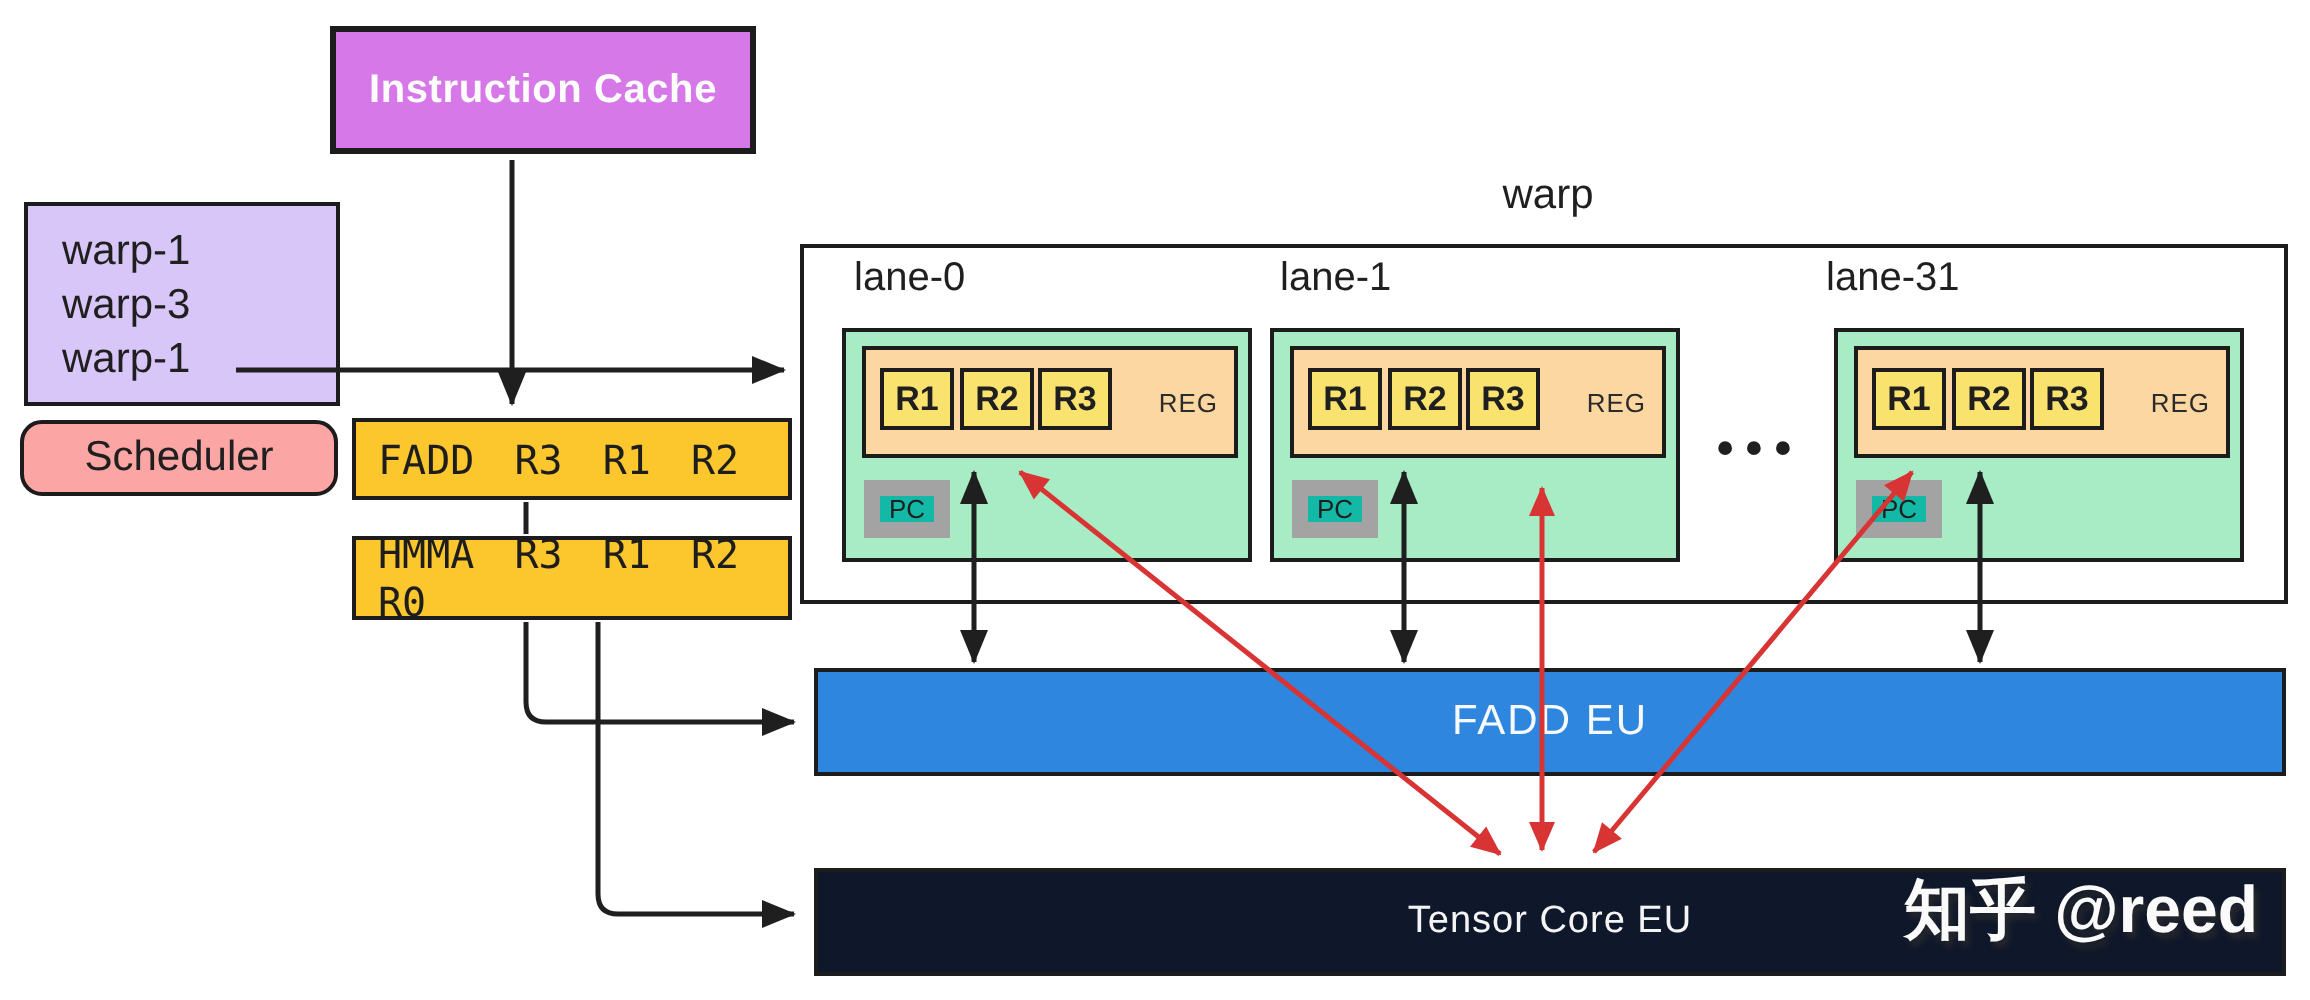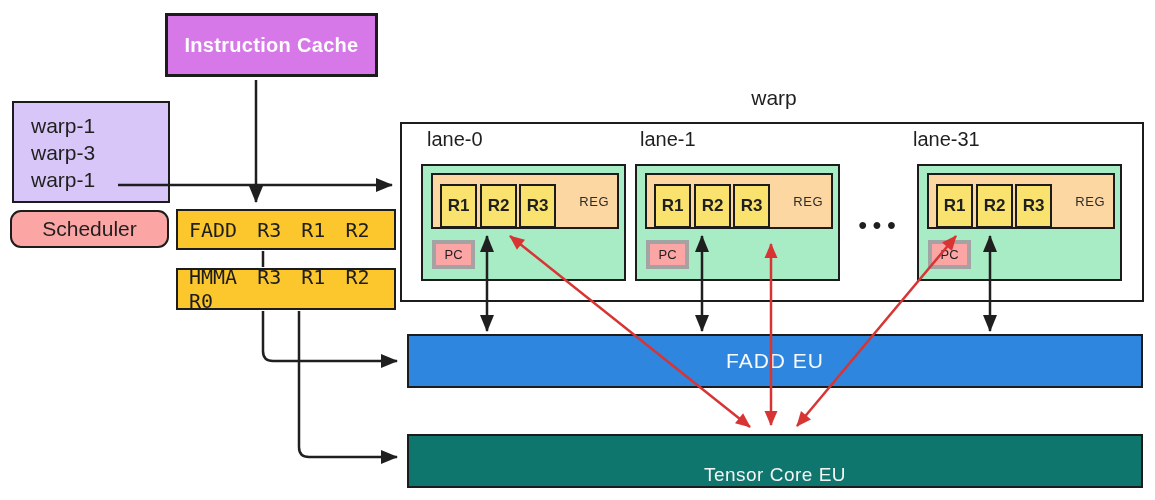--- a/index.html
+++ b/index.html
@@ -26,35 +26,35 @@
   .hmma{top:268px;height:42px;}
 
   
   .warp-box{left:400px;top:122px;width:744px;height:180px;background:#ffffff;}
   .warp-label{left:748px;top:86px;width:52px;font-size:21px;text-align:center;}
   .lane-label{position:absolute;top:128px;font-size:20px;font-weight:500;text-align:right;}
   .lane-box{position:absolute;top:164px;width:205px;height:117px;background:#a8ecc5;
             border:2px solid #1c1c1c;box-sizing:border-box;}
   .reg-file{position:absolute;left:8px;top:7px;width:188px;height:56px;background:#fcd7a2;
             border:2px solid #1c1c1c;box-sizing:border-box;}
-  .rbox{position:absolute;top:9px;width:37px;height:44px;background:#f9e26e;
+  .rbox{position:absolute;top:9px;width:37px;height:31px;background:#f9e26e;
         border:2px solid #1c1c1c;box-sizing:border-box;font-size:17px;font-weight:600;text-align:center;}
   .r1{left:7px}.r2{left:47px}.r3{left:86px}
   .reg-tag{position:absolute;right:8px;top:0;height:52px;display:flex;align-items:center;
            font-size:13px;color:#2b2b2b;letter-spacing:.5px;}
-  .pc-box{position:absolute;left:9px;top:74px;width:43px;height:29px;background:#fca5a5;
-          border:4px solid #a3a3a3;box-sizing:border-box;font-size:13px;text-align:right;}
+  .pc-box{position:absolute;left:9px;top:74px;width:43px;height:29px;background:#14b8a6;
+          border:8px solid #a3a3a3;box-sizing:border-box;font-size:13px;text-align:right;}
   .dots{left:850px;top:211px;width:60px;font-size:24px;font-weight:bold;letter-spacing:6px;
         color:#1f1f1f;text-align:center;}
 
   
   .simd-bar{left:407px;top:334px;width:736px;height:54px;background:#2e86de;
             color:#f6f9fd;font-size:21px;letter-spacing:1px;}
-  .tensor-bar{left:407px;top:434px;width:736px;height:54px;background:#0f766e;
-              color:#f4f4f4;font-size:19px;letter-spacing:.5px;align-items:flex-end;}
+  .tensor-bar{left:407px;top:434px;width:736px;height:54px;background:#0f172a;
+              color:#f4f4f4;font-size:19px;letter-spacing:.5px;}
   .watermark{position:absolute;right:26px;top:433px;font-size:33px;font-weight:700;
              color:#fafafa;text-shadow:2px 3px 3px rgba(45,45,45,.85);white-space:nowrap;}
 
   svg.overlay{position:absolute;left:0;top:0;width:1155px;height:500px;pointer-events:none;}
   svg .k{stroke:#1f1f1f;stroke-width:2.5;fill:none;}
   svg .r{stroke:#d93434;stroke-width:2.5;fill:none;}
 </style>
 </head>
 <body>
 
@@ -118,20 +118,21 @@
     </div>
     <div class="pc-box center">PC</div>
   </div>
 
   <div class="box center simd-bar">
     <span>FADD EU</span>
   </div>
   <div class="box center tensor-bar">
     <span>Tensor Core EU</span>
   </div>
+  <div class="watermark">知乎 @reed</div>
 
   <svg class="overlay" viewBox="0 0 1155 500">
     <defs>
       <marker id="mBlack" markerUnits="userSpaceOnUse" markerWidth="20" markerHeight="18" refX="17" refY="9" orient="auto-start-reverse">
         <path d="M1,2 L18,9 L1,16 Z" fill="#1f1f1f"></path>
       </marker>
       <marker id="mRed" markerUnits="userSpaceOnUse" markerWidth="18" markerHeight="16" refX="15" refY="8" orient="auto-start-reverse">
         <path d="M1,1.5 L16,8 L1,14.5 Z" fill="#d93434"></path>
       </marker>
     </defs>

